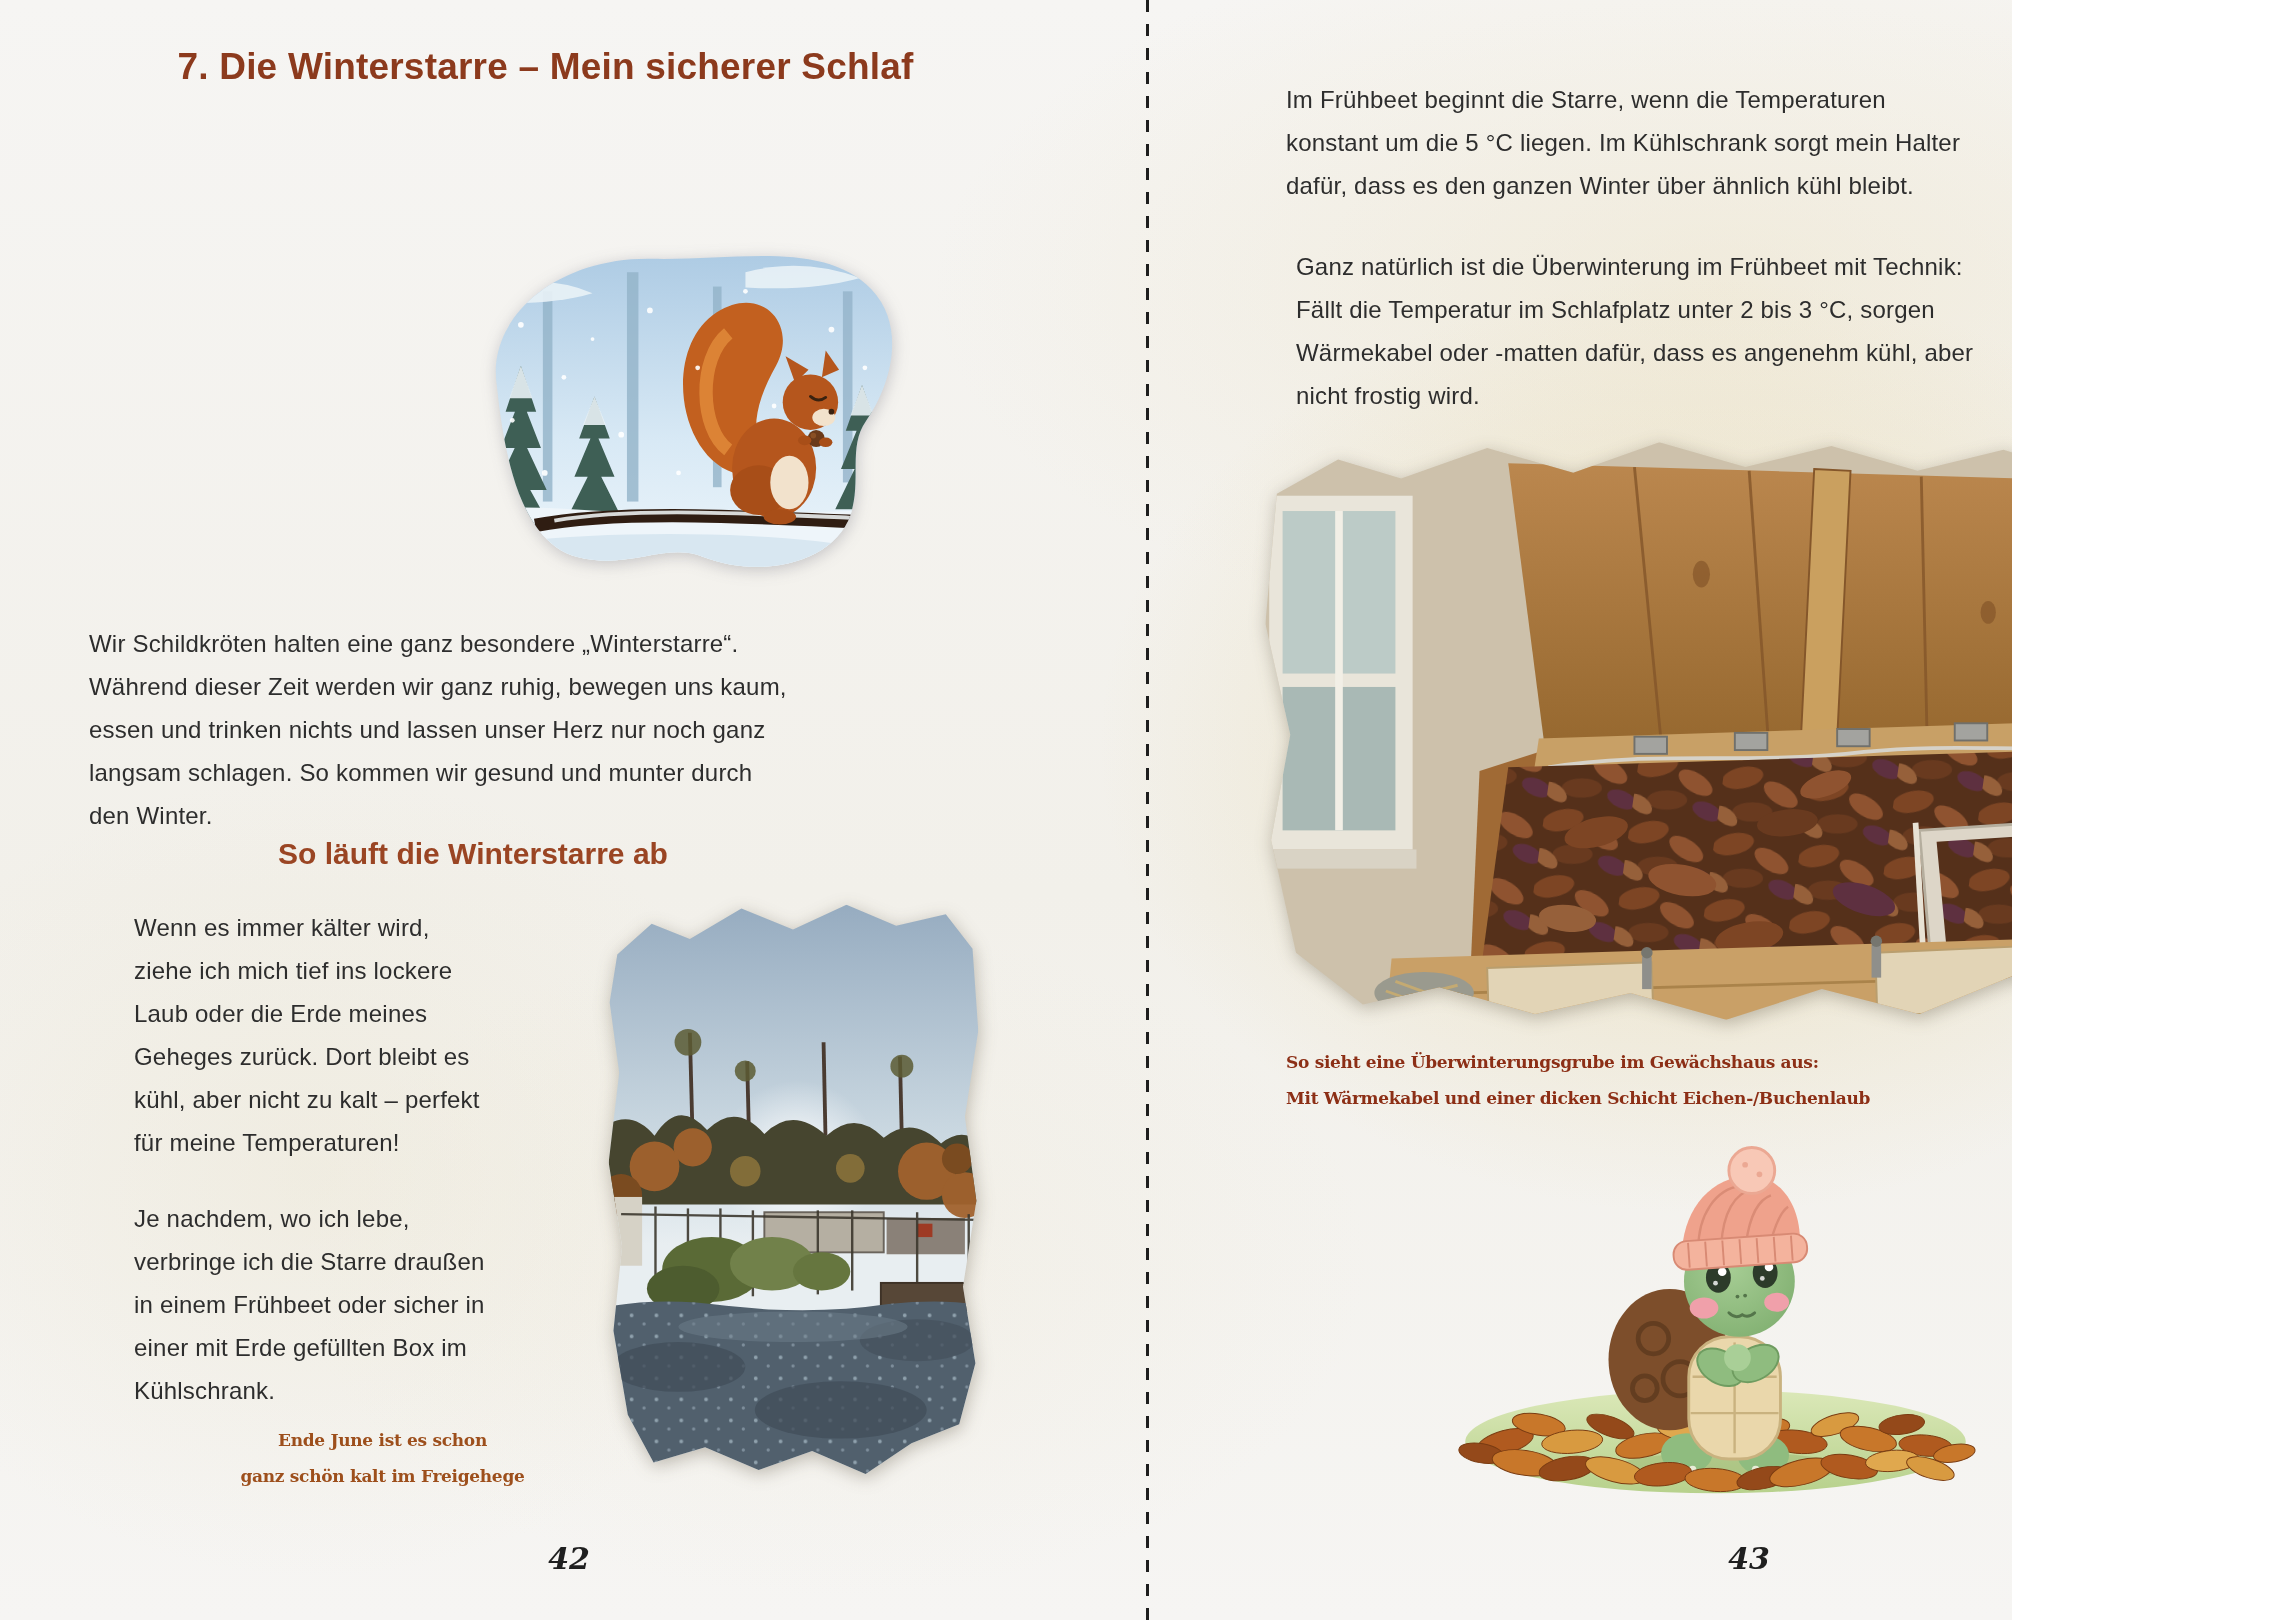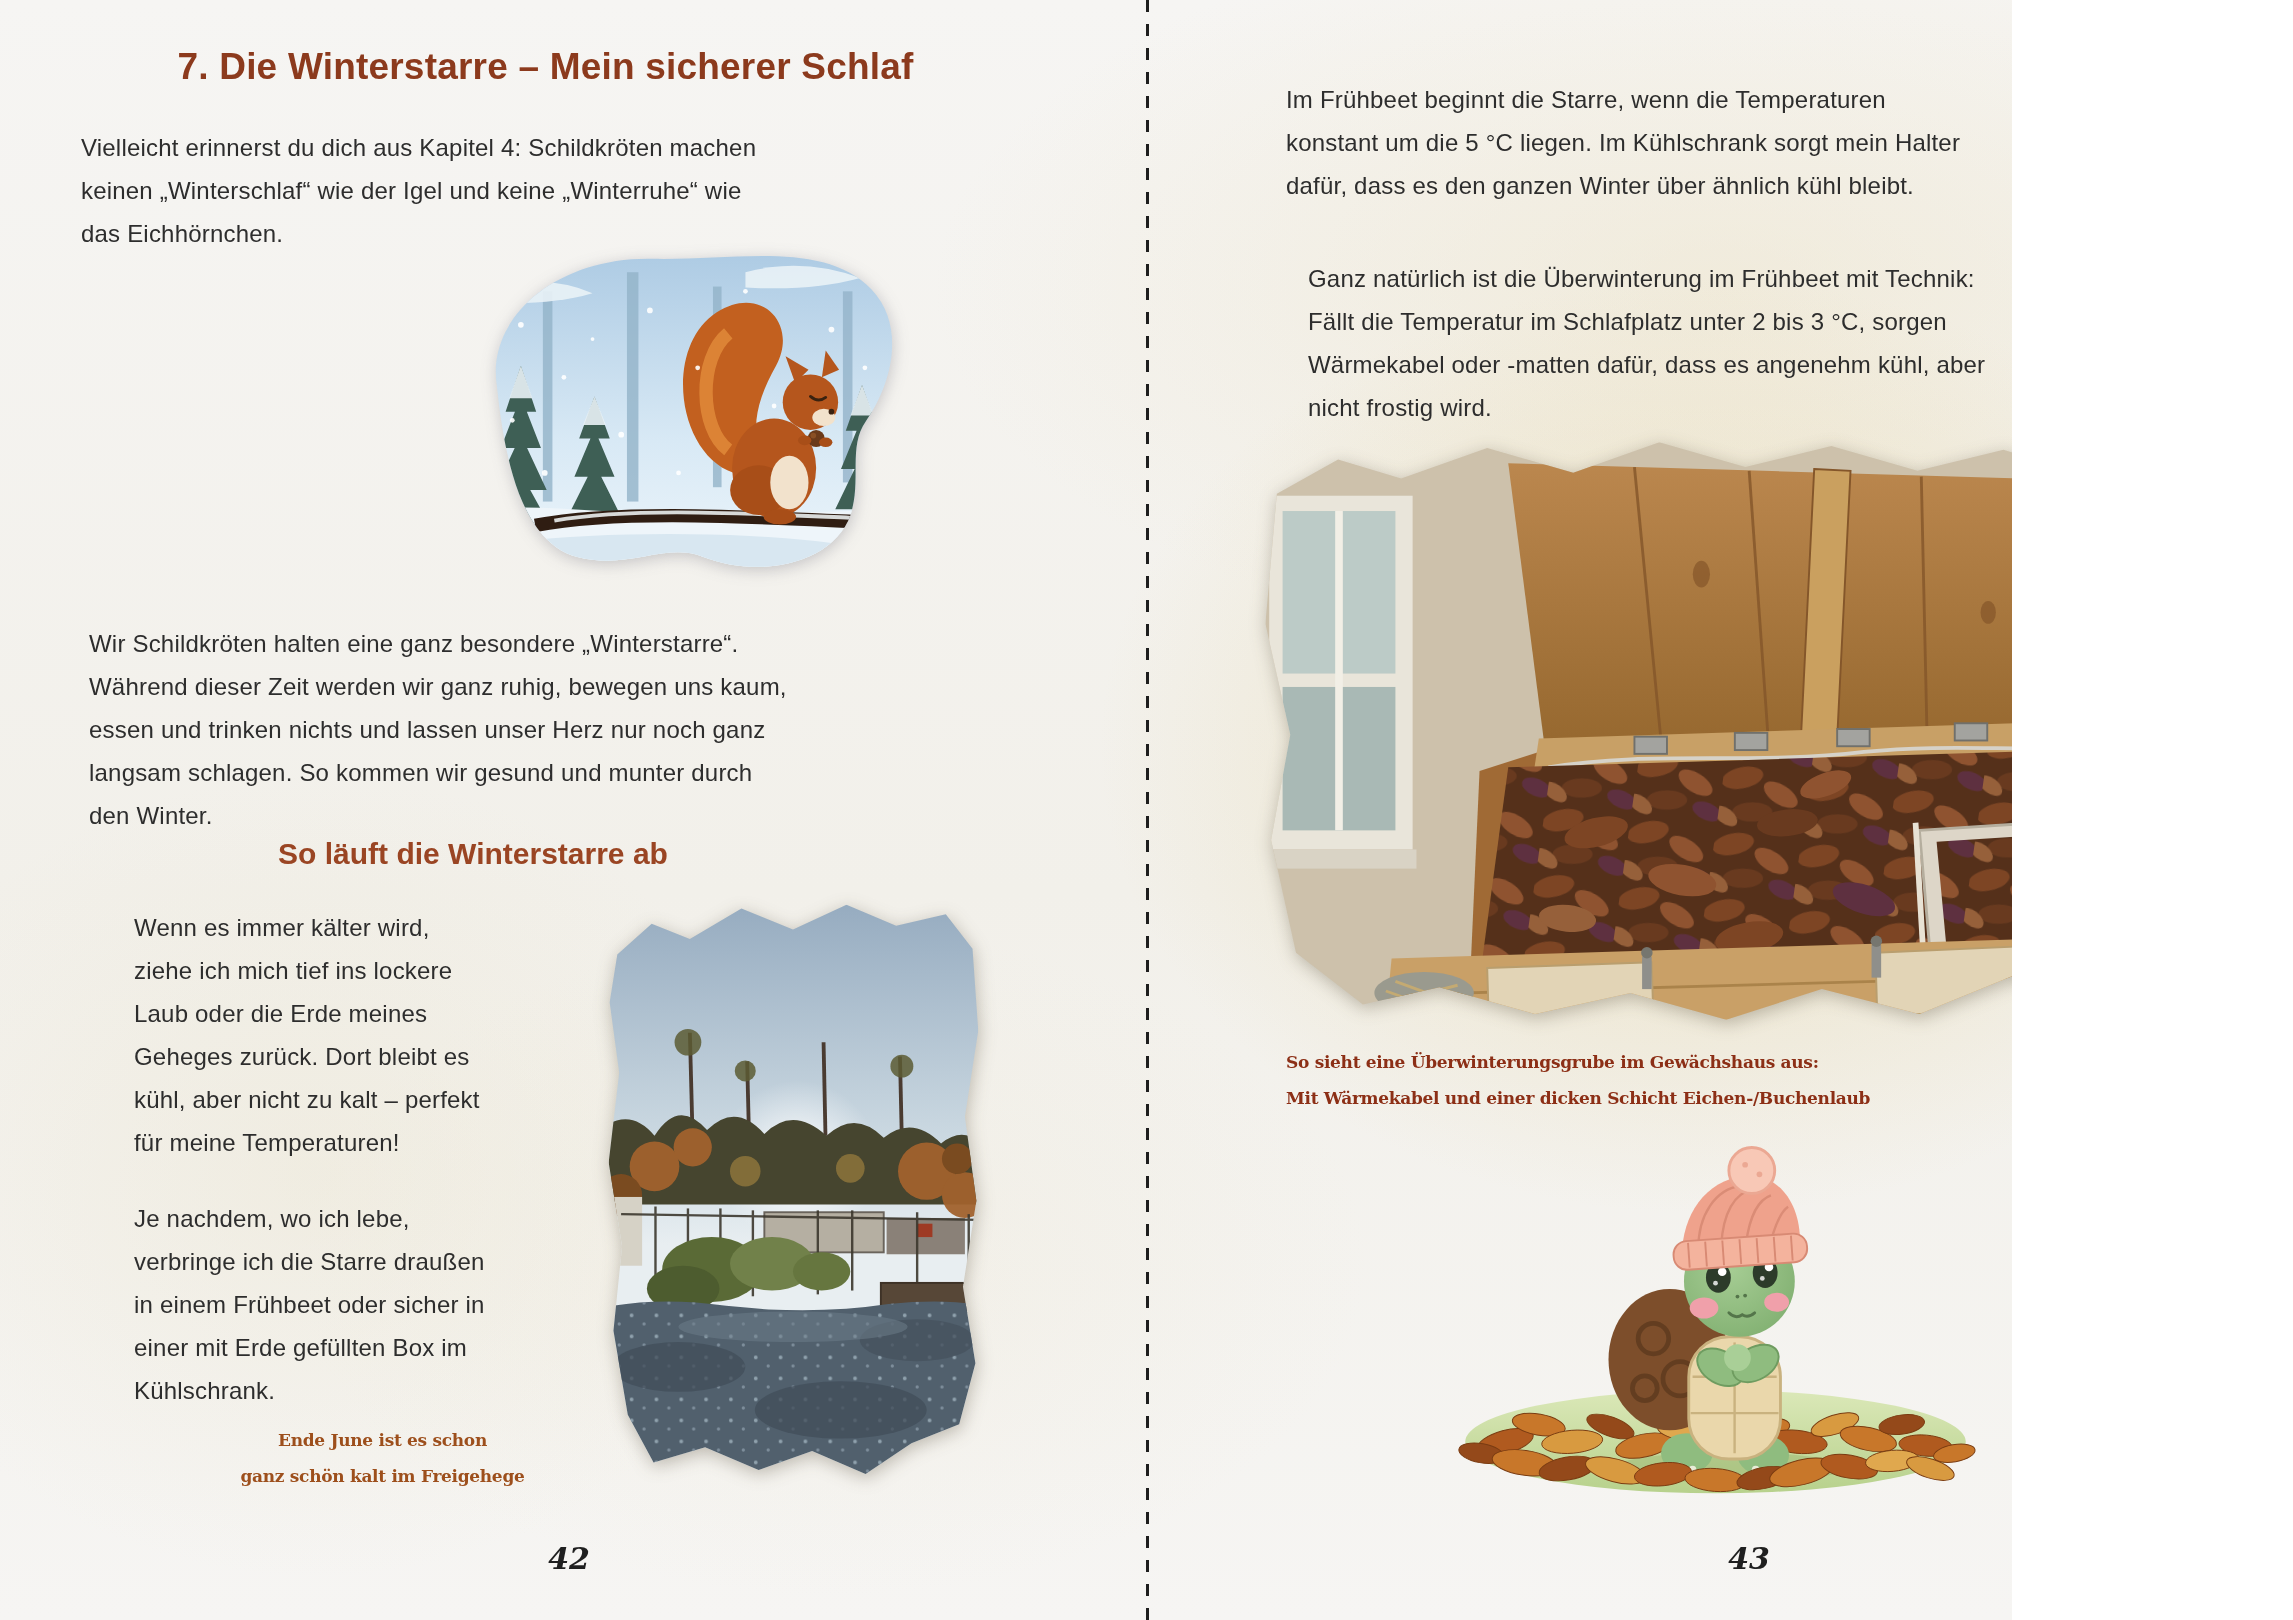--- a/index.html
+++ b/index.html
@@ -45,23 +45,20 @@
 </style>
 </head>
 <body>
 
 <div class="book">
 
   <div class="abs" style="left:0;top:0;width:1147px;height:1620px;">
 
     <h1 class="chapter-heading abs" style="left:96px;top:46px;width:899px;">7. Die Winterstarre – Mein sicherer Schlaf</h1>
 
-    <p class="body-text abs" style="left:81px;top:126px;width:937px;margin:0;">Vielleicht erinnerst du dich aus Kapitel 4: Schildkröten machen
-keinen „Winterschlaf“ wie der Igel und keine „Winterruhe“ wie
-das Eichhörnchen.</p>
 
     <div class="illu abs" style="left:430px;top:234px;width:478px;height:344px;">
       <svg width="478" height="344" viewBox="0 0 500 360">
         <defs>
           <linearGradient id="sky" x1="0" y1="0" x2="0" y2="1">
             <stop offset="0" stop-color="#a9c8e2"></stop>
               <stop offset=".6" stop-color="#d8e9f5"></stop>
               <stop offset="1" stop-color="#eef6fb"></stop>
           </linearGradient>
           <clipPath id="blobclip">
@@ -232,21 +229,21 @@
   </div>
 
   <div class="spine"></div>
 
   <div class="abs" style="left:1147px;top:0;width:1146px;height:1620px;">
 
     <p class="body-text abs" style="left:139px;top:78px;width:937px;margin:0;">Im Frühbeet beginnt die Starre, wenn die Temperaturen
 konstant um die 5 °C liegen. Im Kühlschrank sorgt mein Halter
 dafür, dass es den ganzen Winter über ähnlich kühl bleibt.</p>
 
-    <p class="body-text abs" style="left:145px;top:241px;width:937px;margin:16px;">Ganz natürlich ist die Überwinterung im Frühbeet mit Technik:
+    <p class="body-text abs" style="left:145px;top:241px;width:937px;margin:4px;">Ganz natürlich ist die Überwinterung im Frühbeet mit Technik:
 Fällt die Temperatur im Schlafplatz unter 2 bis 3 °C, sorgen
 Wärmekabel oder -matten dafür, dass es angenehm kühl, aber
 nicht frostig wird.</p>
 
     <div class="photo abs" style="left:105px;top:421px;width:937px;height:617px;">
       <svg width="937" height="617" viewBox="0 0 980 645">
         <defs>
           <linearGradient id="wood" x1="0" y1="0" x2="0" y2="1">
             <stop offset="0" stop-color="#bb874e"></stop>
               <stop offset="1" stop-color="#96682f"></stop>

